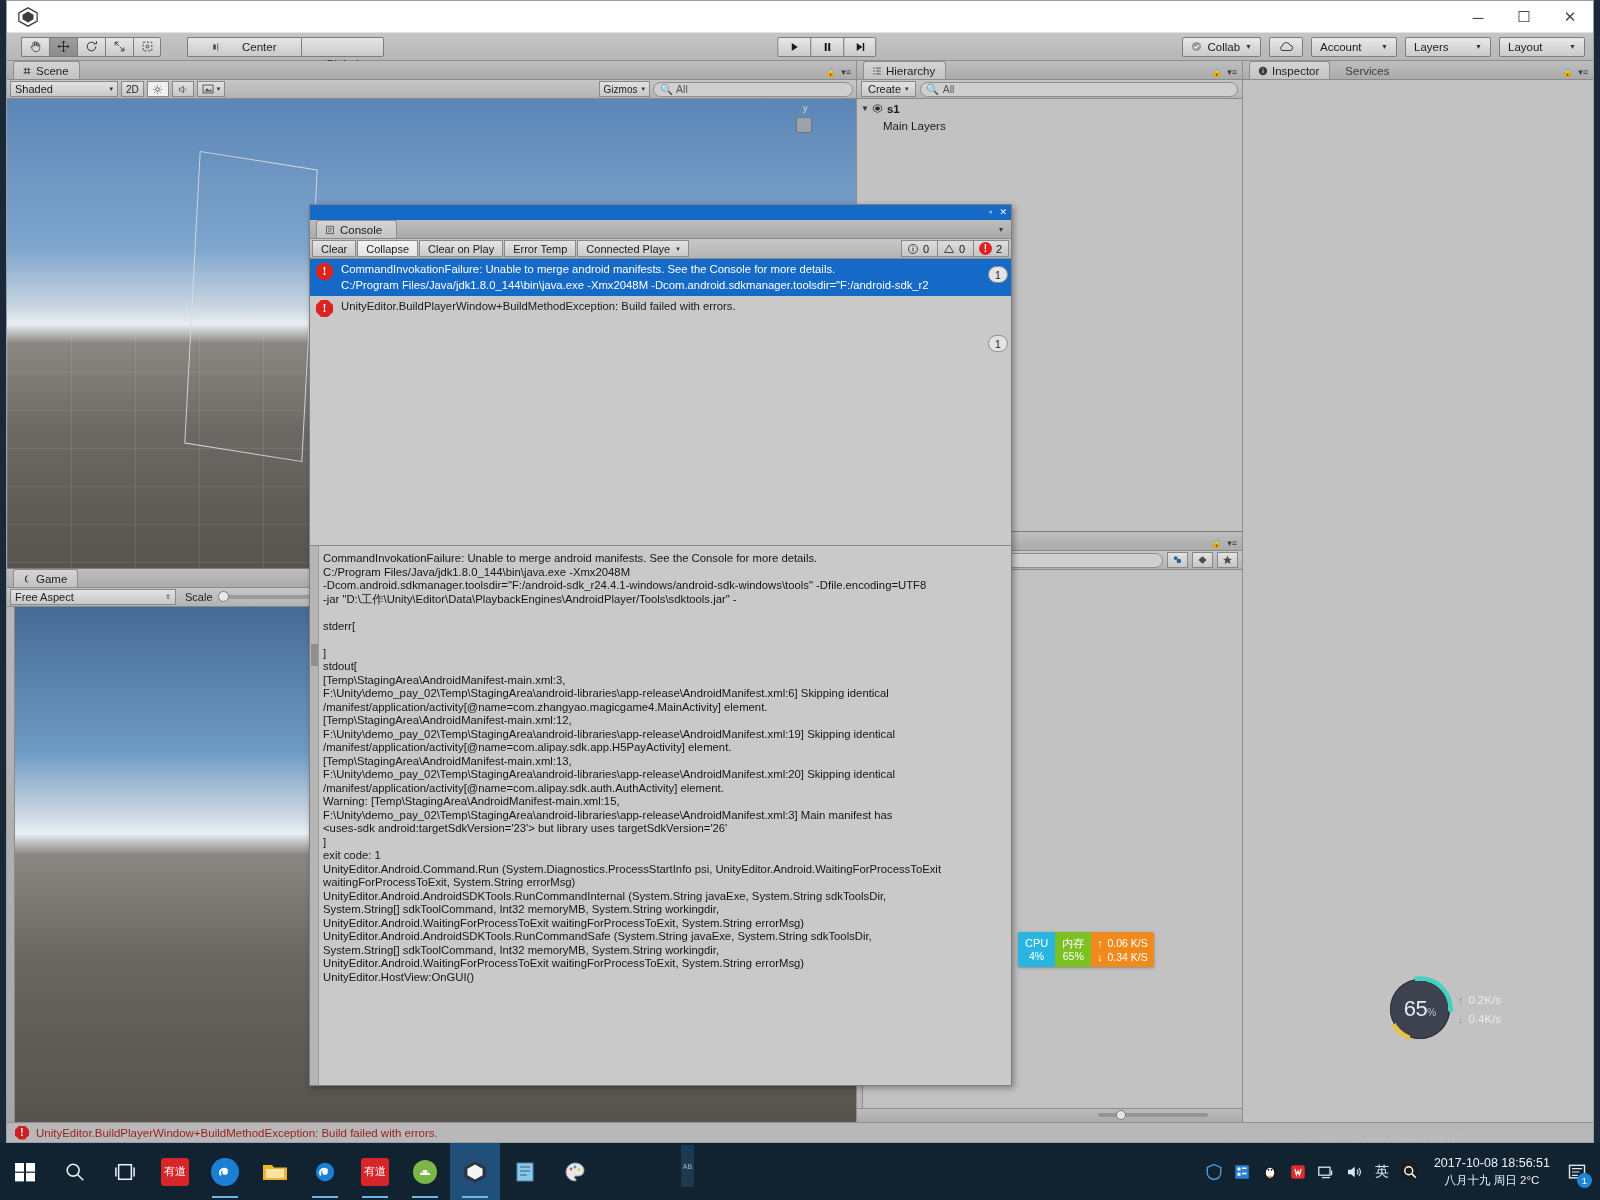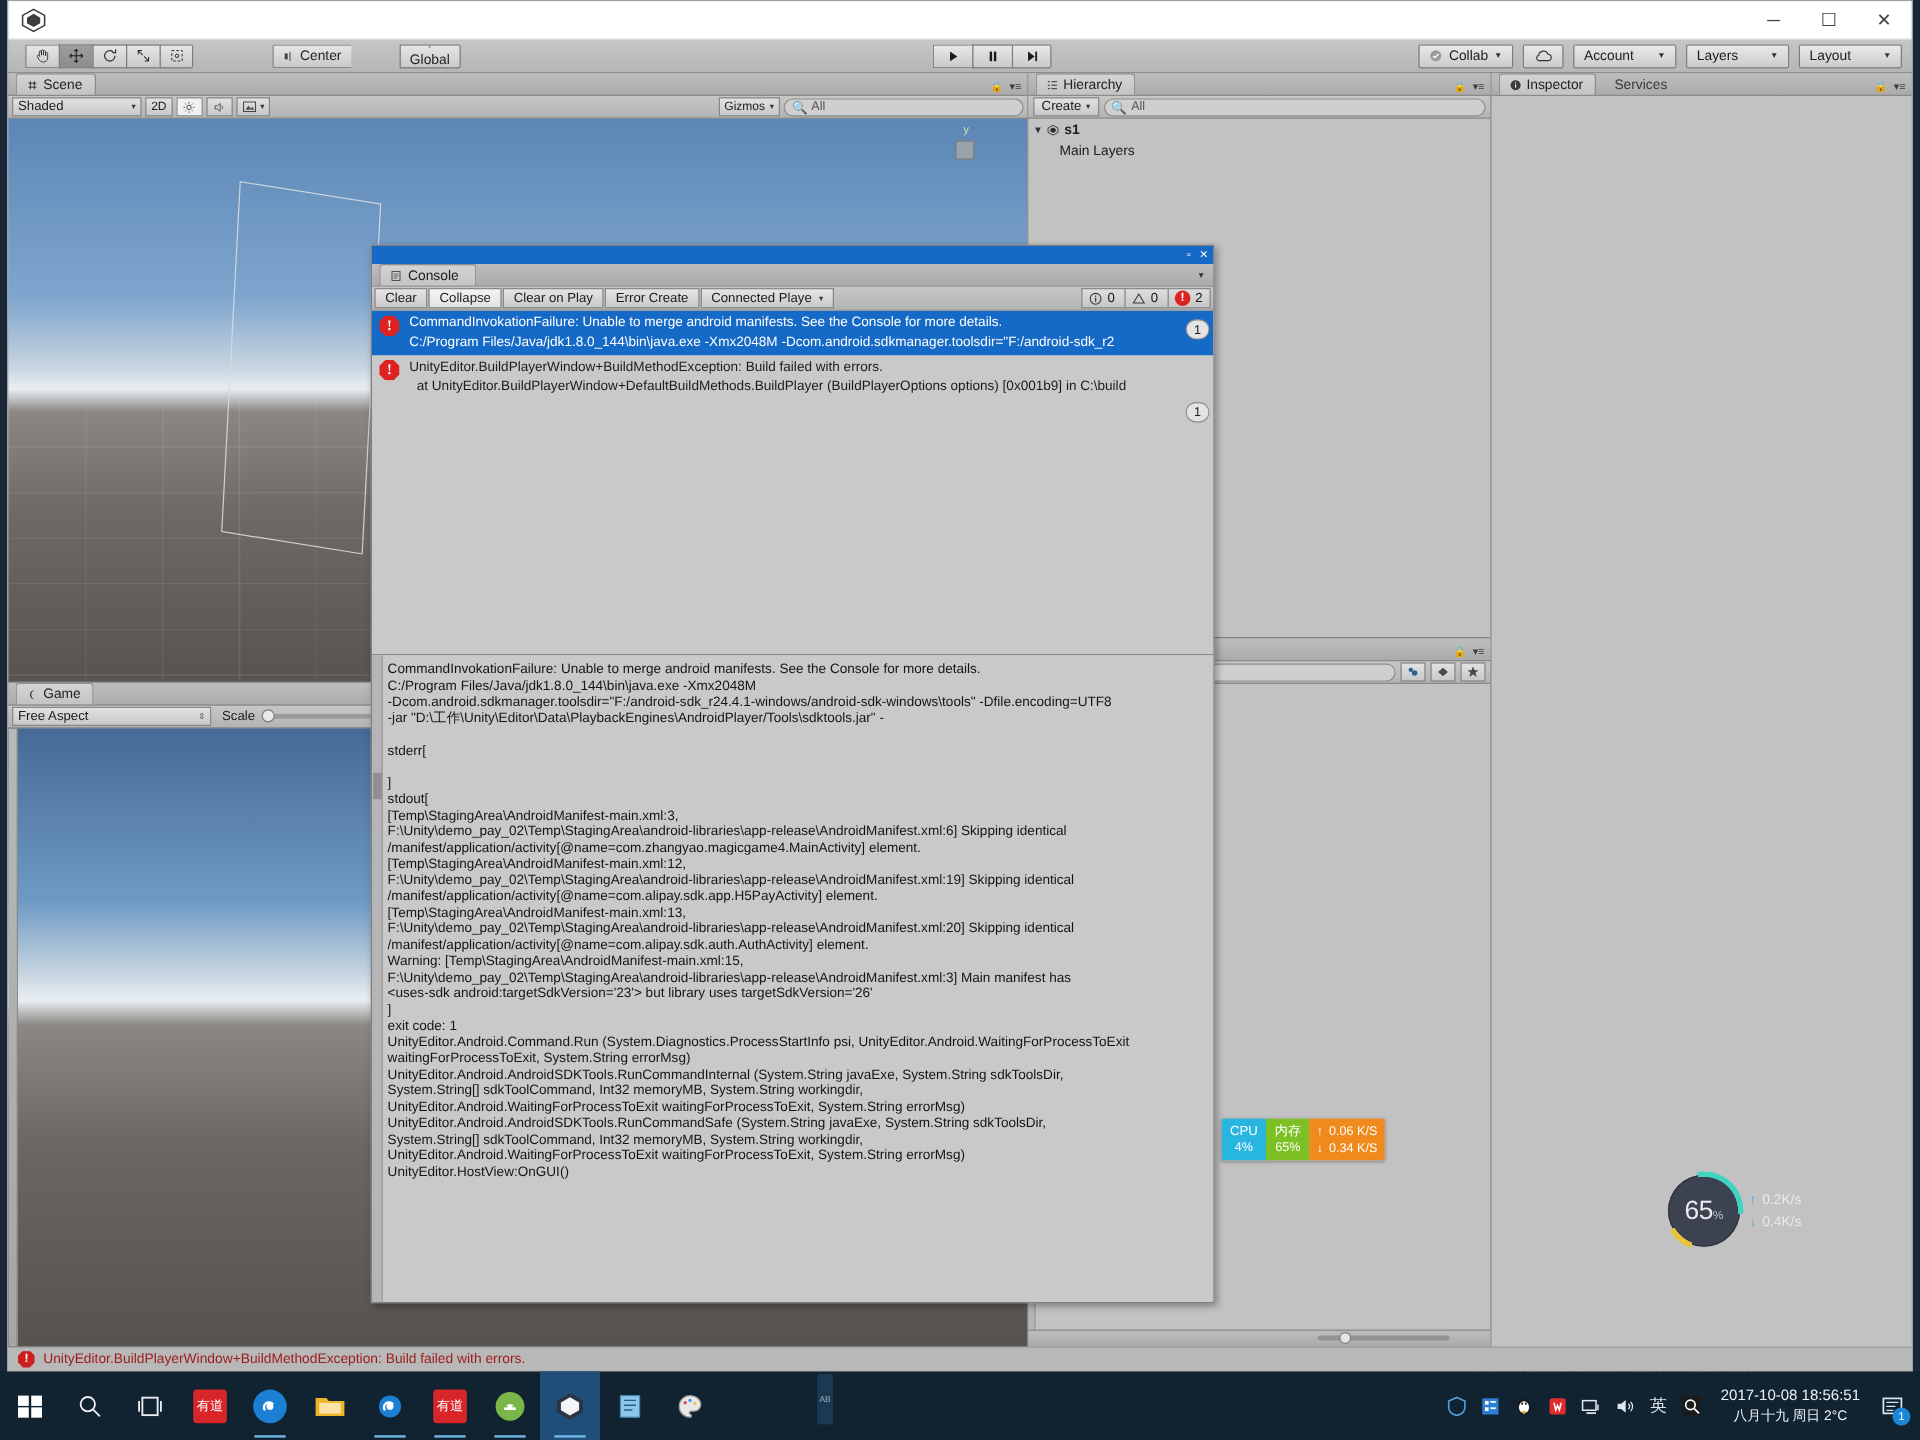--- a/index.html
+++ b/index.html
@@ -56,23 +56,23 @@
     border: 1px solid #7d7d7d; border-right: none;
     display: flex; align-items: center; justify-content: center;
     font-size: 11px; color: #2a2a2a;
   }
   .tb-btn:first-child { border-radius: 2px 0 0 2px; }
   .tb-btn:last-child { border-right: 1px solid #7d7d7d; border-radius: 0 2px 2px 0; }
   .tb-btn.active { background: linear-gradient(#9d9d9d,#8c8c8c); }
   .tb-sep { width: 26px; }
   .pivot-group { display: flex; }
   .pivot-btn {
-    height: 20px; padding: 0 8px; background: linear-gradient(#e6e6e6,#c9c9c9);
-    border: 1px solid #7d7d7d; display: flex; align-items: center; gap: 4px;
-    font-size: 11.5px; color: #1f1f1f; margin-left: 40px;
+    height: 20px; padding: 0 24px; background: linear-gradient(#e6e6e6,#c9c9c9);
+    border: 1px solid #7d7d7d; display: flex; align-items: center; gap: 20px;
+    font-size: 11.5px; color: #1f1f1f;
   }
   .pivot-btn:first-child { border-radius: 2px 0 0 2px; border-right: none; }
   .pivot-btn:last-child { border-radius: 0 2px 2px 0; flex-direction: column; }
 
   .play-group { position: absolute; left: 50%; transform: translateX(-23%); display: flex; }
   .play-btn {
     width: 33px; height: 20px; background: linear-gradient(#e8e8e8,#cacaca);
     border: 1px solid #7d7d7d; border-right: none;
     display: flex; align-items: center; justify-content: center;
   }
@@ -729,21 +729,21 @@
                 <path d="M7 8h10M7 12h10M7 16h7" stroke="#333" stroke-width="1.3"></path>
               </svg>
             <span>Console</span>
           </div>
           <span class="cw-tab-caret" style="right:8px;top:5px">▾</span>
         </div>
         <div class="cw-toolbar">
           <div class="cw-btn">Clear</div>
           <div class="cw-btn toggled">Collapse</div>
           <div class="cw-btn">Clear on Play</div>
-          <div class="cw-btn">Error Create</div>
+          <div class="cw-btn">Error Temp</div>
           <div class="cw-btn dd">
             <span>Connected Playe</span>
             <span class="caret">▾</span>
           </div>
           <div class="cw-counters">
             <div class="cw-count">
               <svg width="12" height="12" viewBox="0 0 24 24">
                   <circle cx="12" cy="12" r="9" fill="none" stroke="#3a3a3a" stroke-width="1.8"></circle>
                   <rect x="11" y="10" width="2" height="7" fill="#3a3a3a"></rect>
                   <rect x="11" y="6.5" width="2" height="2.2" fill="#3a3a3a"></rect>
@@ -773,21 +773,20 @@
               <div class="log-text">C:/Program Files/Java/jdk1.8.0_144\bin\java.exe -Xmx2048M -Dcom.android.sdkmanager.toolsdir="F:/android-sdk_r2</div>
             </div>
             <div class="log-badge">1</div>
           </div>
           <div class="log-entry">
             <div class="err-icon">
                 <div class="hex">!</div>
               </div>
             <div>
               <div class="log-text">UnityEditor.BuildPlayerWindow+BuildMethodException: Build failed with errors.</div>
-              <div class="log-text">  at UnityEditor.BuildPlayerWindow+DefaultBuildMethods.BuildPlayer (BuildPlayerOptions options) [0x001b9] in C:\build</div>
             </div>
             <div class="log-badge" style="top:39px">1</div>
           </div>
         </div>
 
         <div class="cw-detail">
           <div class="cw-scroll">
               <div class="thumb"></div>
             </div>
           <div class="cw-detail-text">CommandInvokationFailure: Unable to merge android manifests. See the Console for more details.

